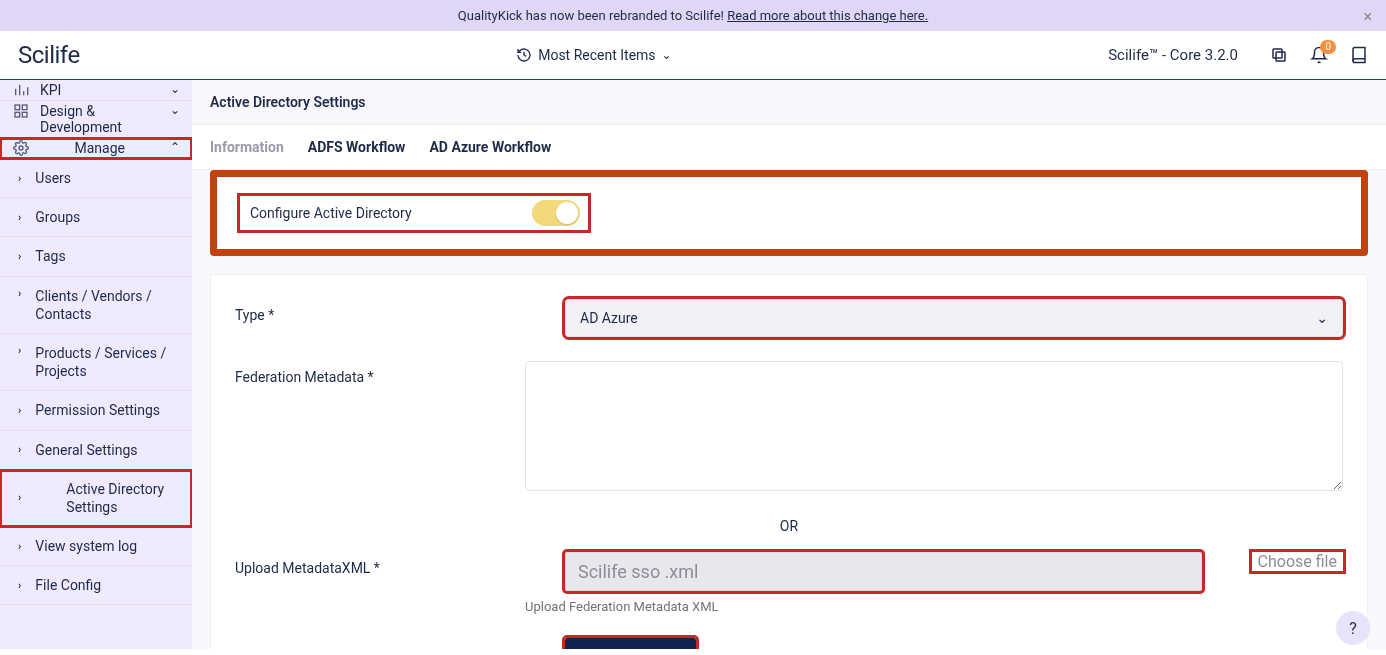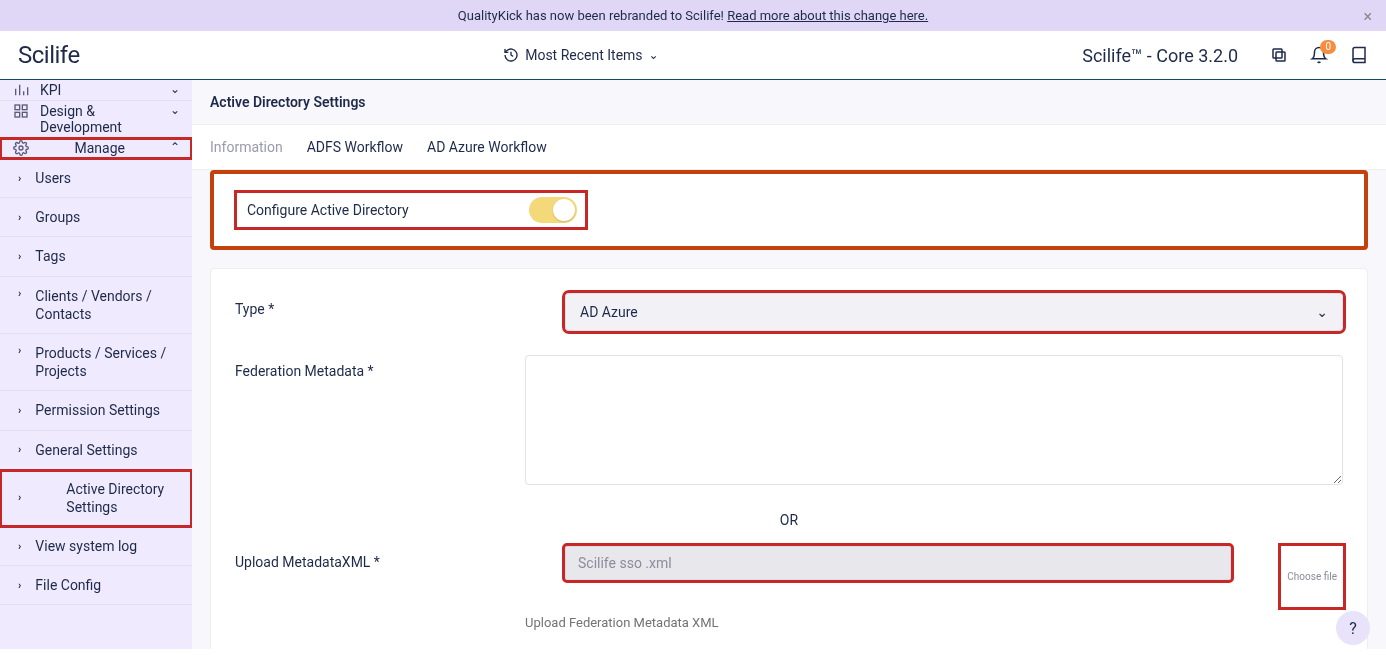--- a/index.html
+++ b/index.html
@@ -6,61 +6,61 @@
 body { font-family: -apple-system, BlinkMacSystemFont, "Segoe UI", Roboto, sans-serif; font-size: 14px; color: #1e2a4a; background: #fff; width: 1386px; height: 655px; overflow: hidden; position: relative; }
 
 .banner { background: #e0d7f7; padding: 8px 12px; text-align: center; color: #1e2a4a; font-size: 13px; position: relative; }
 .banner a { color: #1e2a4a; text-decoration: underline; }
 .banner-close { position: absolute; right: 14px; top: 50%; transform: translateY(-50%); font-size: 16px; color: #888; cursor: pointer; }
 
 .topbar { display: flex; align-items: center; padding: 10px 18px; border-bottom: 1px solid #0c4a6e; background: #fff; }
 .logo { font-size: 24px; font-weight: 400; color: #1e2a4a; letter-spacing: -0.5px; }
 .top-center { flex: 1; display: flex; justify-content: center; align-items: center; gap: 6px; color: #1e2a4a; font-size: 14px; }
 .top-right { display: flex; align-items: center; gap: 22px; color: #1e2a4a; }
-.version { font-size: 18px; margin-right: 10px; }
+.version { font-size: 15px; margin-right: 10px; }
 .icon-btn { cursor: pointer; position: relative; display: inline-flex; align-items: center; justify-content: center; }
 .badge { position: absolute; top: -6px; right: -8px; background: #f58e3f; color: #fff; font-size: 10px; border-radius: 8px; padding: 0 5px; line-height: 14px; min-width: 14px; text-align: center; }
 
 .layout { display: flex; height: calc(655px - 34px - 52px); }
 .sidebar { width: 192px; background: #efeafe; font-size: 14px; overflow: hidden; }
 .side-item { display: flex; align-items: flex-start; padding: 2px 12px; gap: 10px; color: #1e2a4a; cursor: pointer; border-bottom: 1px solid #e4ddf5; }
 .side-item.collapsible { justify-content: flex-start; }
 .side-item .label { flex: 1; }
 .side-icon { width: 18px; display: inline-flex; align-items: center; justify-content: center; color: #5a5a7a; }
 .chevron { color: #1e2a4a; font-size: 12px; }
 .side-sub { display: flex; align-items: center; padding: 10px 12px 10px 18px; gap: 14px; cursor: pointer; border-bottom: 1px solid #e4ddf5; color: #1e2a4a; }
 .side-sub .chev-right { font-size: 11px; color: #1e2a4a; font-weight: bold; }
 .side-sub.two-line { align-items: flex-start; }
 .side-sub .sub-label { flex: 1; line-height: 1.3; }
 .hl-red { outline: 3px solid #c62828; outline-offset: -2px; gap: 45px; }
 
 .main { flex: 1; background: #f8f7fb; overflow: auto; display: flex; flex-direction: column; }
 .page-title-bar { padding: 14px 18px; font-weight: 600; color: #1e2a4a; font-size: 14px; border-bottom: 1px solid #eee; background: #f8f7fb; }
-.tabs { display: flex; gap: 24px; padding: 0 18px; background: #fff; border-bottom: 1px solid #eee; }
+.tabs { display: flex; gap: 24px; padding: 0 18px; background: #fff; border-bottom: 1px solid #eee; font-weight: bold; }
 .tab { padding: 14px 0; cursor: pointer; color: #1e2a4a; font-size: 14px; }
 .tab.active { color: #9a9aae; }
 .content-wrap { padding: 0 18px 18px; }
 
-.card { background: #fff; border: 4px solid #c2410c; border-radius: 4px; margin-top: 0; }
+.card { background: #fff; border: 7px solid #c2410c; border-radius: 4px; margin-top: 0; }
 .toggle-row { display: flex; align-items: center; padding: 16px 20px; gap: 20px; }
 .toggle-row .toggle-label { font-size: 14px; color: #1e2a4a; }
 .toggle { width: 48px; height: 26px; background: #f3d97a; border-radius: 13px; position: relative; cursor: pointer; }
 .toggle-knob { width: 22px; height: 22px; background: #fff; border-radius: 50%; position: absolute; top: 2px; right: 2px; box-shadow: 0 1px 2px rgba(0,0,0,0.15); }
 .toggle-hl { border: 3px solid #c62828; padding: 4px 8px 4px 10px; display: inline-flex; align-items: center; gap: 120px; }
 
 .form-area { background: #fff; border: 1px solid #eee; border-radius: 4px; margin-top: 18px; padding: 24px; }
 .form-row { display: flex; margin-bottom: 24px; align-items: flex-start; justify-content: center; }
 .form-label { width: 290px; color: #1e2a4a; font-size: 14px; padding-top: 8px; }
 .form-field { flex: 1; }
 .select { background: #f2f2f6; border: 1px solid #e2e2ea; border-radius: 4px; padding: 10px 14px; font-size: 14px; color: #1e2a4a; display: flex; justify-content: space-between; align-items: center; cursor: pointer; }
 .textarea { background: #fff; border: 1px solid #e2e2ea; border-radius: 4px; width: 100%; height: 130px; resize: both; padding: 10px; font-family: inherit; font-size: 14px; }
 .or-text { text-align: center; color: #1e2a4a; font-size: 14px; margin: 8px 0 18px; }
 .file-row { display: flex; gap: 10px; align-items: flex-start; }
-.file-input { flex: 1; background: #e8e8ec; border: 1px solid #dcdce2; border-radius: 2px; padding: 8px 12px; color: #8c8c9c; font-size: 14px; }
-.choose-btn { padding: 25px 6px; color: #8c8c9c; font-size: 10px; cursor: pointer; background: #fff; }
+.file-input { flex: 1; background: #e8e8ec; border: 1px solid #dcdce2; border-radius: 2px; padding: 8px 12px; color: #8c8c9c; font-size: 18px; }
+.choose-btn { padding: 0 6px; color: #8c8c9c; font-size: 16px; cursor: pointer; background: #fff; }
 .helper { color: #737373; font-size: 13px; margin-top: 8px; }
 .parse-btn { background: #122352; color: #fff; padding: 10px 16px; border: none; font-size: 14px; cursor: pointer; border-radius: 2px; }
 .hl-red-box { outline: 3px solid #c62828; outline-offset: 0; margin-left: 40px; }
 
 .help-fab { position: fixed; right: 16px; bottom: 10px; width: 34px; height: 34px; border-radius: 50%; background: #e8e3fb; display: flex; align-items: center; justify-content: center; color: #1e2a4a; cursor: pointer; font-size: 16px; }
 
 svg { display: block; }
 </style>
 </head>
 <body>

